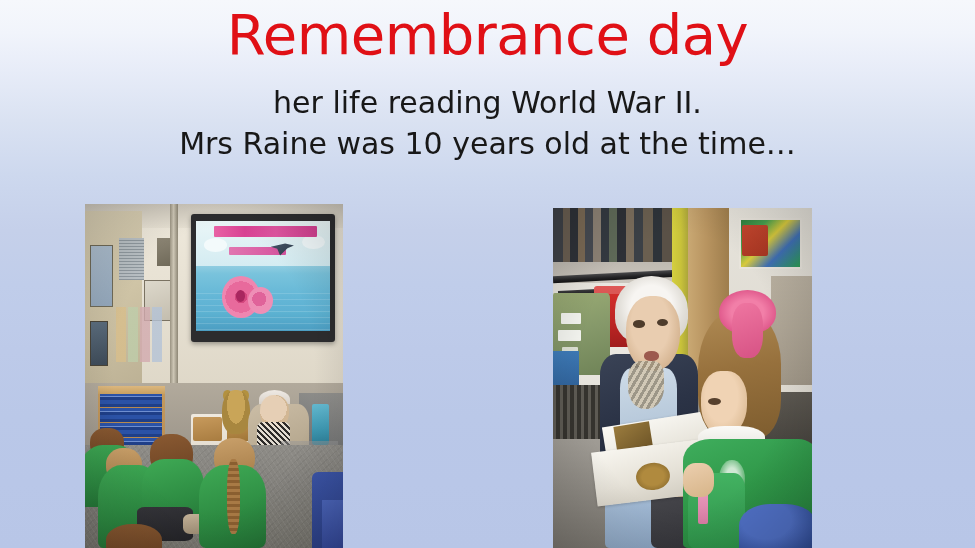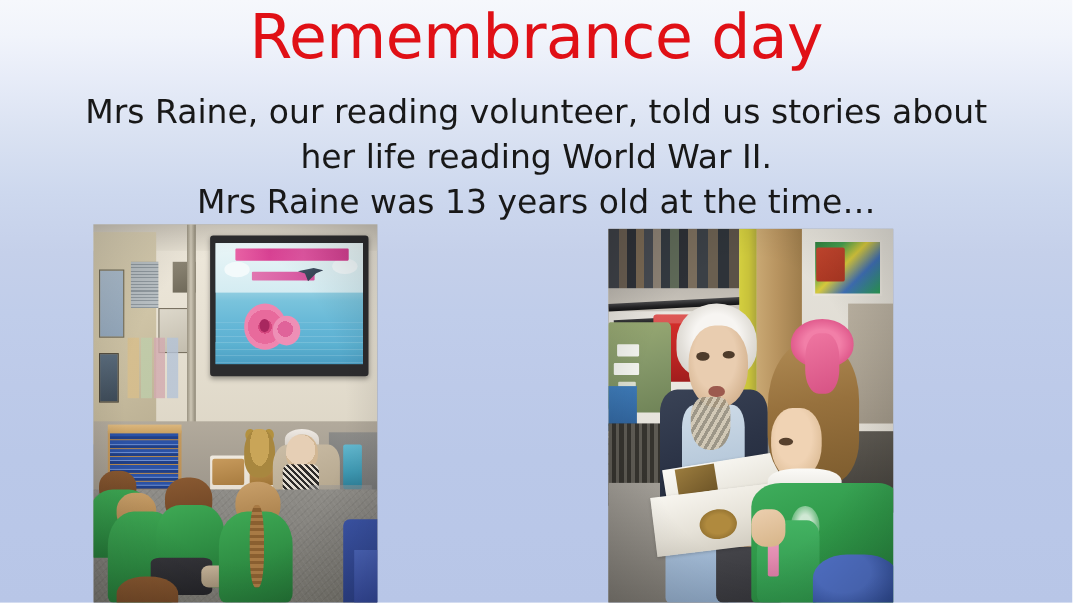--- a/index.html
+++ b/index.html
@@ -586,23 +586,22 @@
   }
 </style>
 </head>
 <body>
 
 <div class="slide">
 
   <div class="title">Remembrance day</div>
 
   <div class="body-text">
-    <span class="body-line">Mrs Raine, our reading volunteer, told us stories about</span>
     <span class="body-line">her life reading World War II.</span>
-    <span class="body-line">Mrs Raine was 13 years old at the time…</span>
+    <span class="body-line">Mrs Raine was 10 years old at the time…</span>
   </div>
 
   <div class="photo photo-left">
     <div class="layer l-wallback"></div>
     <div class="layer l-ceiling"></div>
     <div class="layer l-leftwall"></div>
     <div class="layer l-window"></div>
     <div class="layer l-blind"></div>
     <div class="layer l-poster1"></div>
     <div class="layer l-framed"></div>

